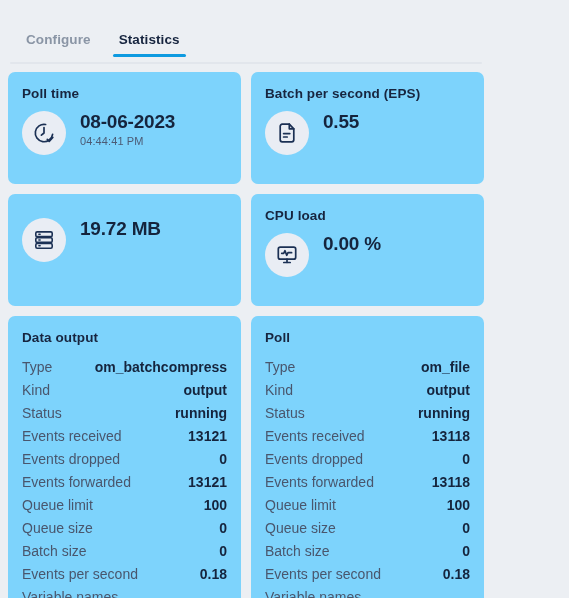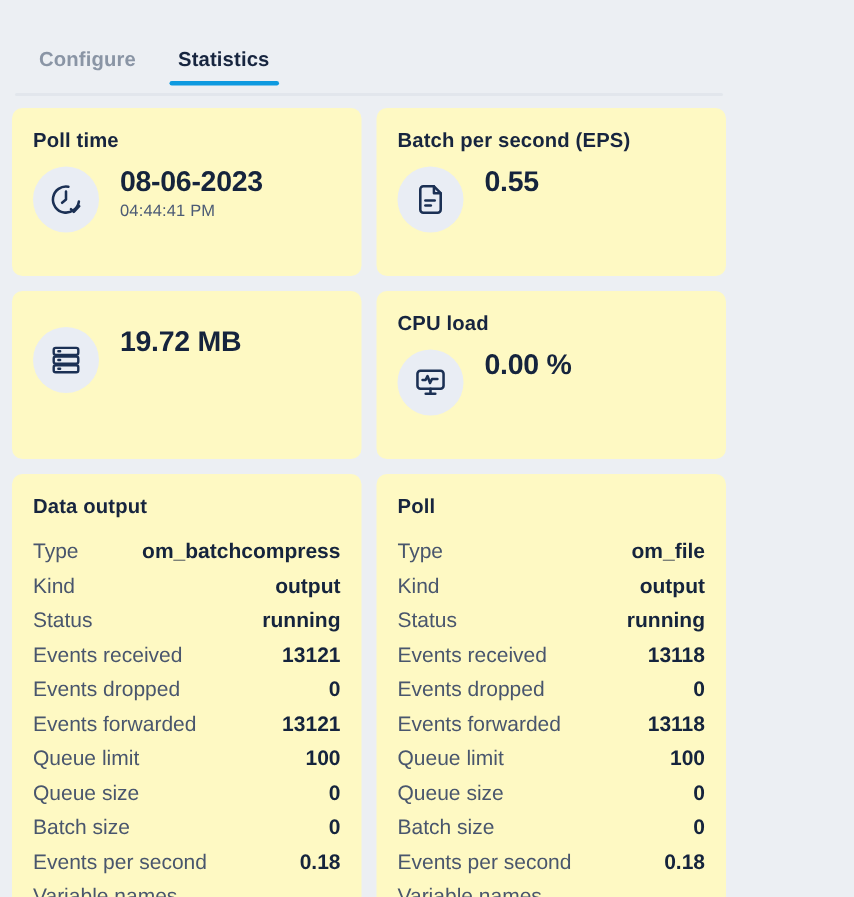--- a/index.html
+++ b/index.html
@@ -68,21 +68,21 @@
 
   
   .grid {
     padding: 8px 8px 0 8px;
     display: grid;
     grid-template-columns: 1fr 1fr;
     gap: 10px 10px;
     box-sizing: border-box;
   }
   .card {
-    background: #fef9c3;
+    background: #7dd3fc;
     border-radius: 7px;
     box-sizing: border-box;
     padding: 14px 14px 12px 14px;
   }
   .card-title {
     font-size: 13.5px;
     font-weight: bold;
     color: #17253f;
     letter-spacing: 0.1px;
     margin: 0 0 6px 0;

